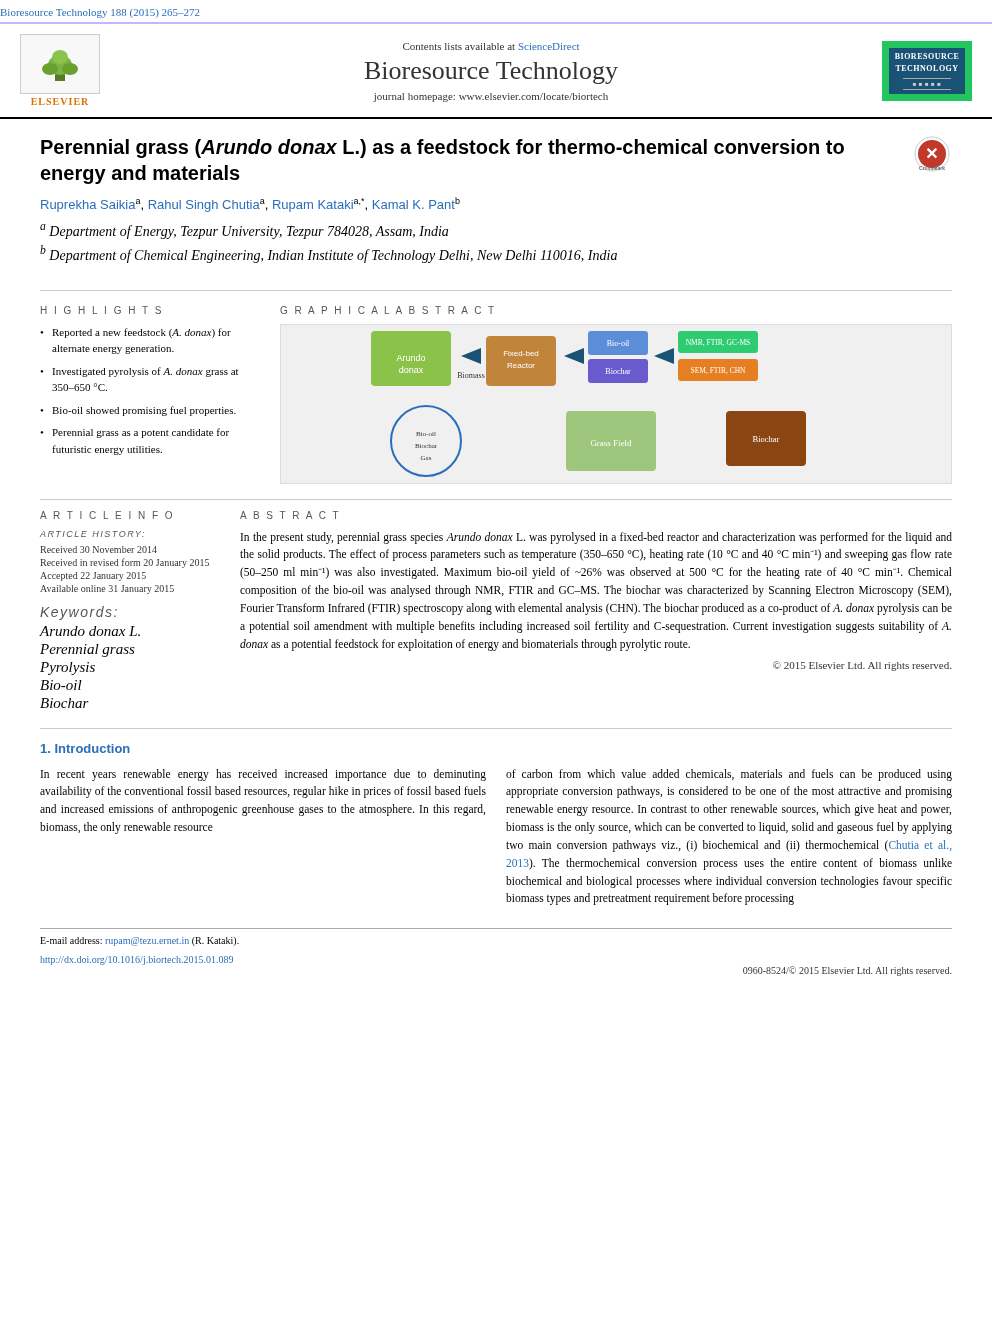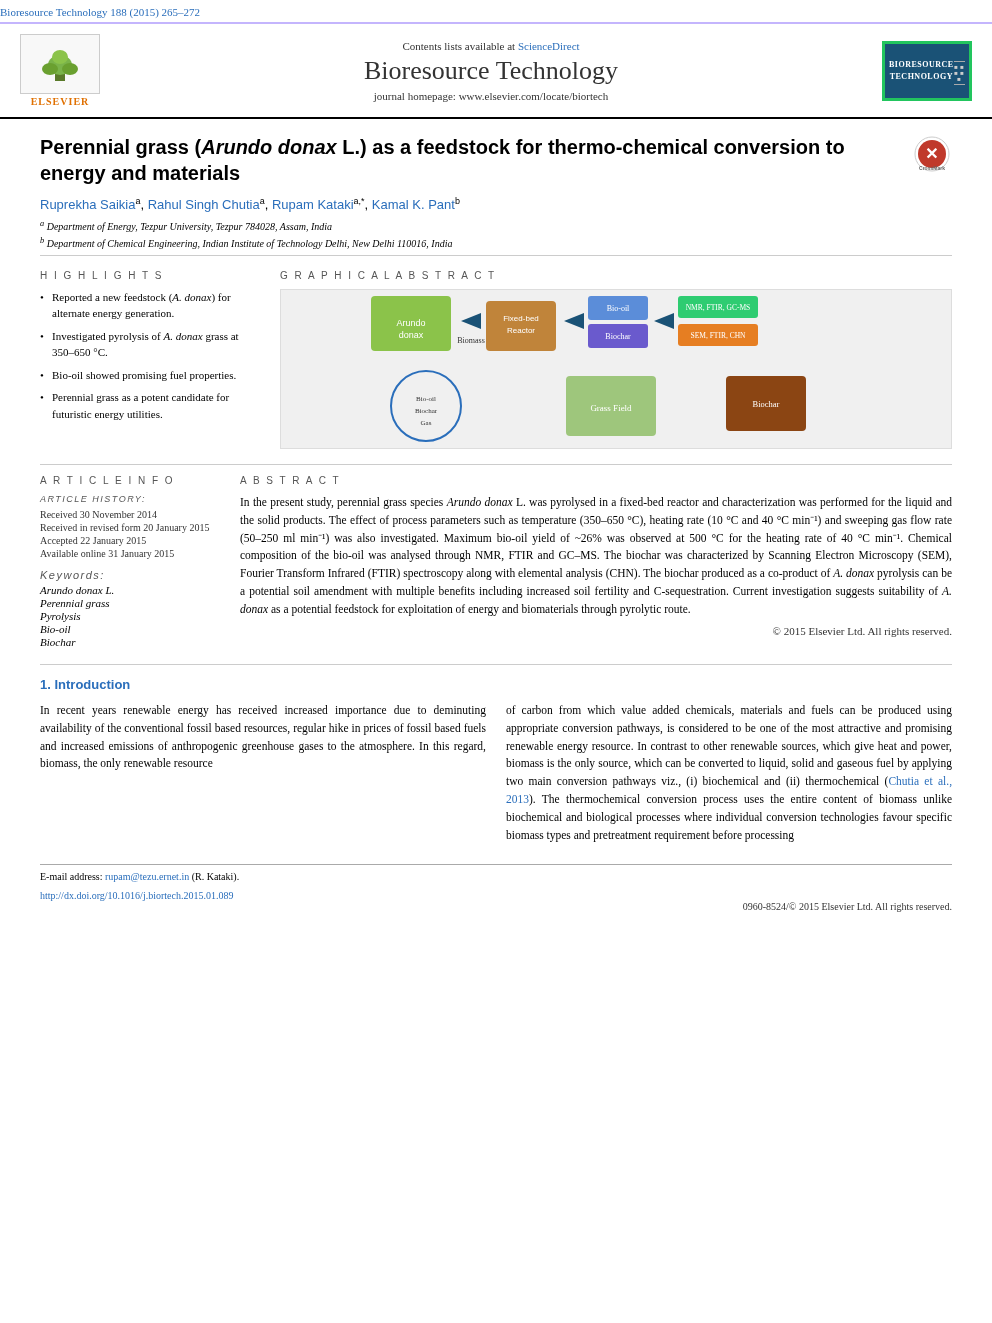--- a/index.html
+++ b/index.html
@@ -84,25 +84,26 @@
       color: #333;
     }
     .bioresource-logo {
       width: 100px;
       flex-shrink: 0;
       display: flex;
       flex-direction: column;
       align-items: center;
     }
     .bioresource-logo-box {
-      border: 3px solid #22c55e;
+      border: 7px solid #22c55e;
       width: 90px;
       height: 60px;
       background: #1a5276;
       display: flex;
+      flex-direction: column;
       align-items: center;
       justify-content: center;
       font-size: 7px;
       color: #fff;
       font-weight: bold;
       text-align: center;
       padding: 4px;
       letter-spacing: 0.5px;
     }
 
@@ -146,23 +147,23 @@
       font-family: Arial, sans-serif;
     }
     .author-name {
       color: #2a6ebb;
     }
     .superscript {
       font-size: 9px;
       vertical-align: super;
     }
     .affiliations {
-      font-size: 10px;
+      font-size: 14px;
       font-style: italic;
-      margin-bottom: 4px;
+      margin-bottom: 24px;
       line-height: 1.5;
     }
 
     
     .two-col {
       display: flex;
       gap: 20px;
       margin-bottom: 15px;
       border-top: 1px solid #ccc;
       padding-top: 14px;
@@ -238,29 +239,29 @@
     }
     .info-date-value {
       font-size: 10px;
       color: #333;
       margin-bottom: 2px;
     }
     .keywords-section {
       margin-top: 10px;
     }
     .keywords-label {
-      font-size: 11px;
+      font-size: 14px;
       letter-spacing: 1.5px;
       font-family: Arial, sans-serif;
       font-style: italic;
       color: #555;
       margin-bottom: 3px;
     }
     .keyword-item {
-      font-size: 11px;
+      font-size: 15px;
       font-style: italic;
       margin-bottom: 1px;
     }
 
     .abstract-label {
       font-size: 10px;
       letter-spacing: 2px;
       font-family: Arial, sans-serif;
       color: #555;
       margin-bottom: 8px;

